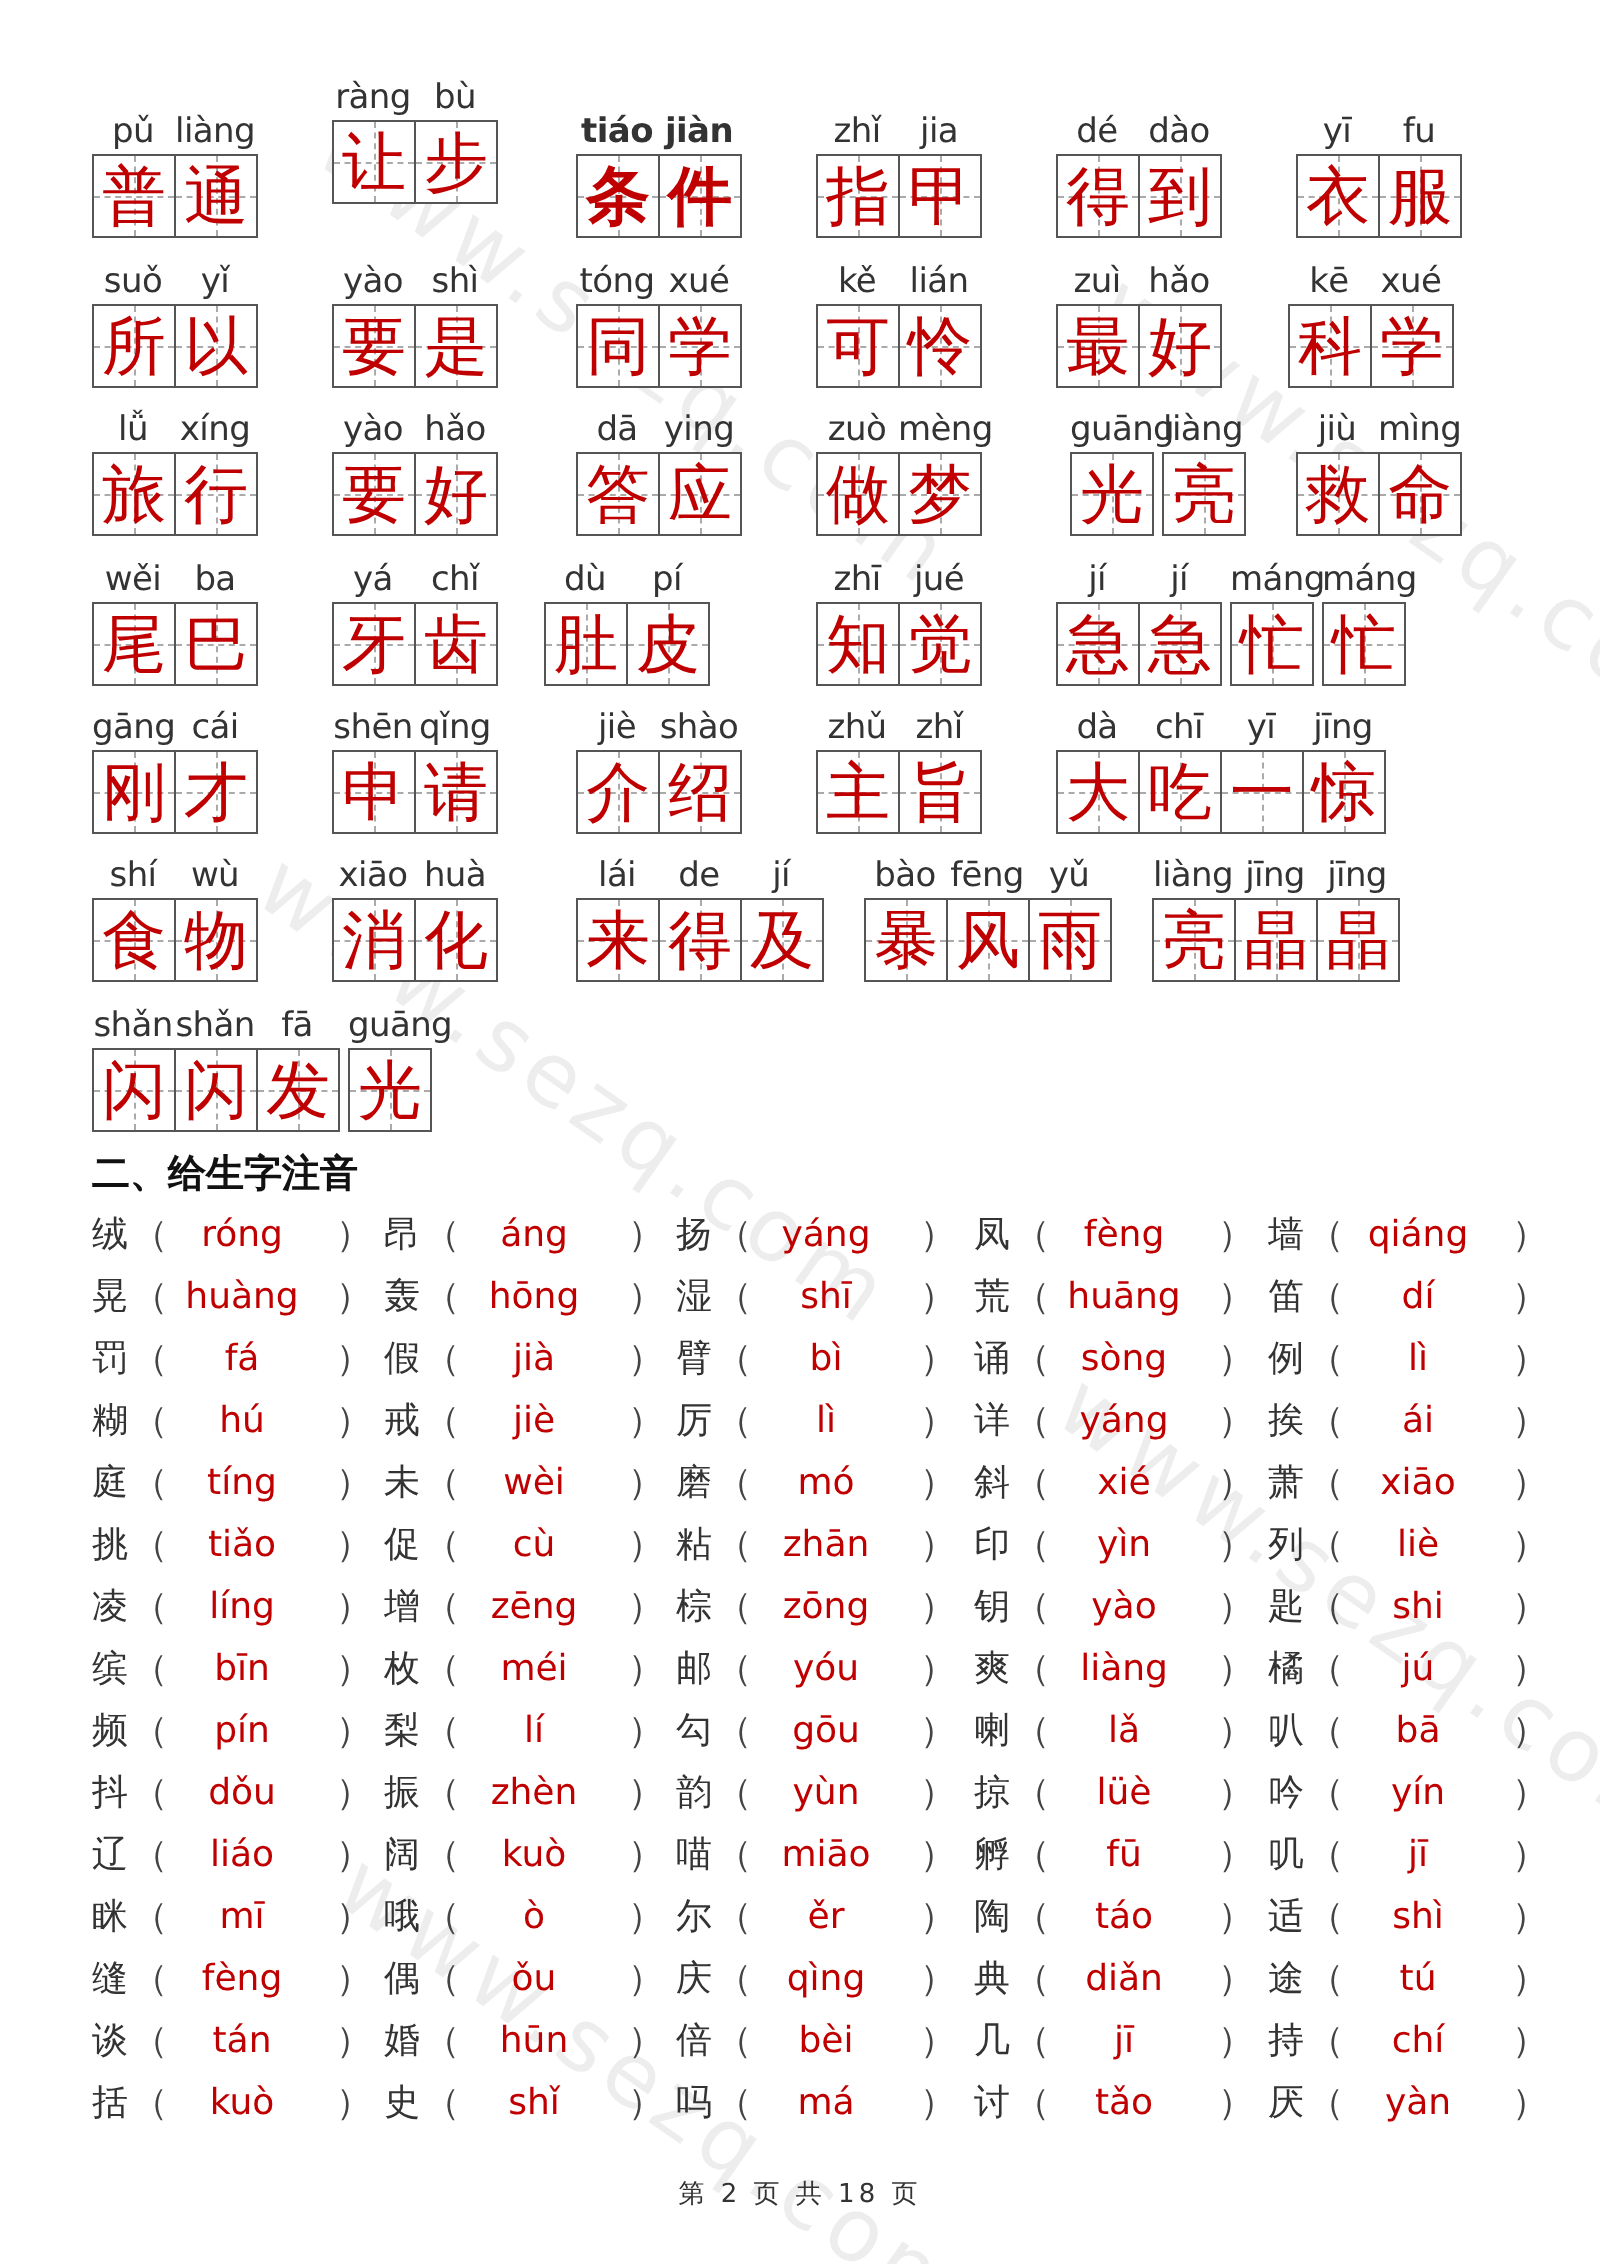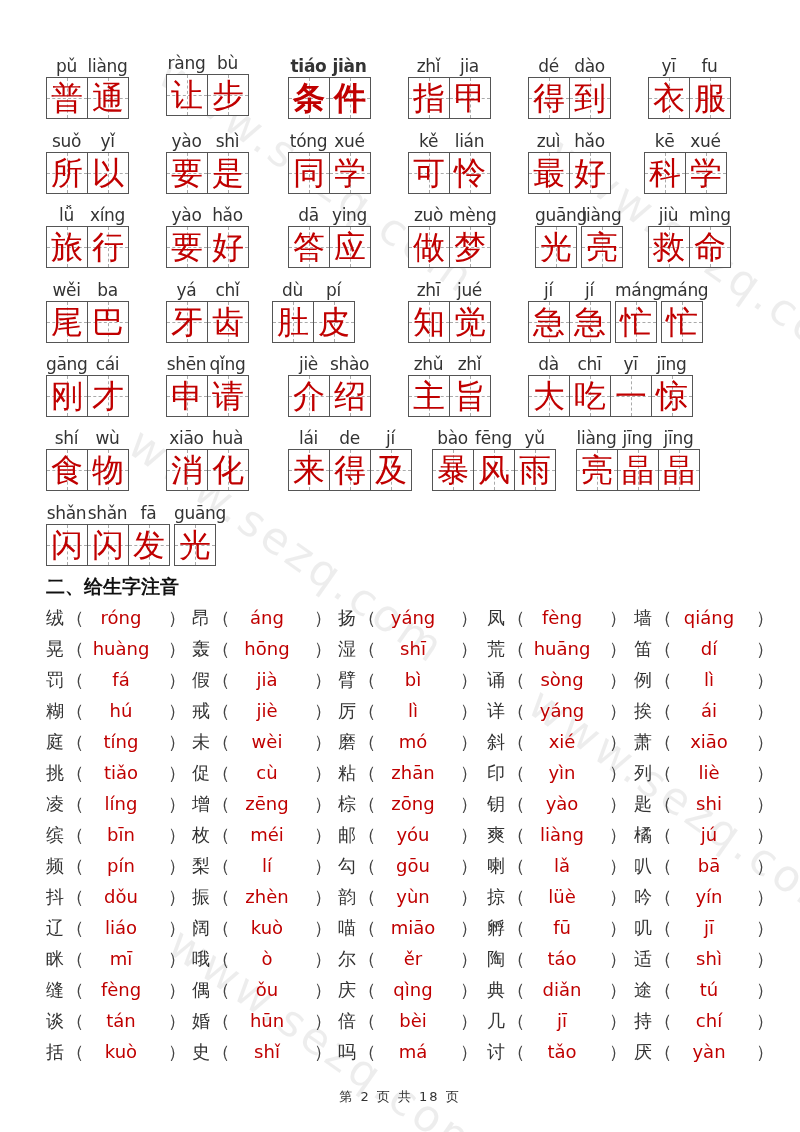--- a/index.html
+++ b/index.html
@@ -58,21 +58,21 @@
         </div>
         <div class="boxes">
           <div class="cell">
             <span class="ch">普</span>
           </div>
           <div class="cell">
             <span class="ch">通</span>
           </div>
         </div>
       </div>
-      <div class="word" style="left: 166px; top: 52px;">
+      <div class="word" style="left: 166px; top: 38px;">
         <div class="pinyin-row">
           <span>ràng</span>
           <span>bù</span>
         </div>
         <div class="boxes">
           <div class="cell">
             <span class="ch">让</span>
           </div>
           <div class="cell">
             <span class="ch">步</span>

